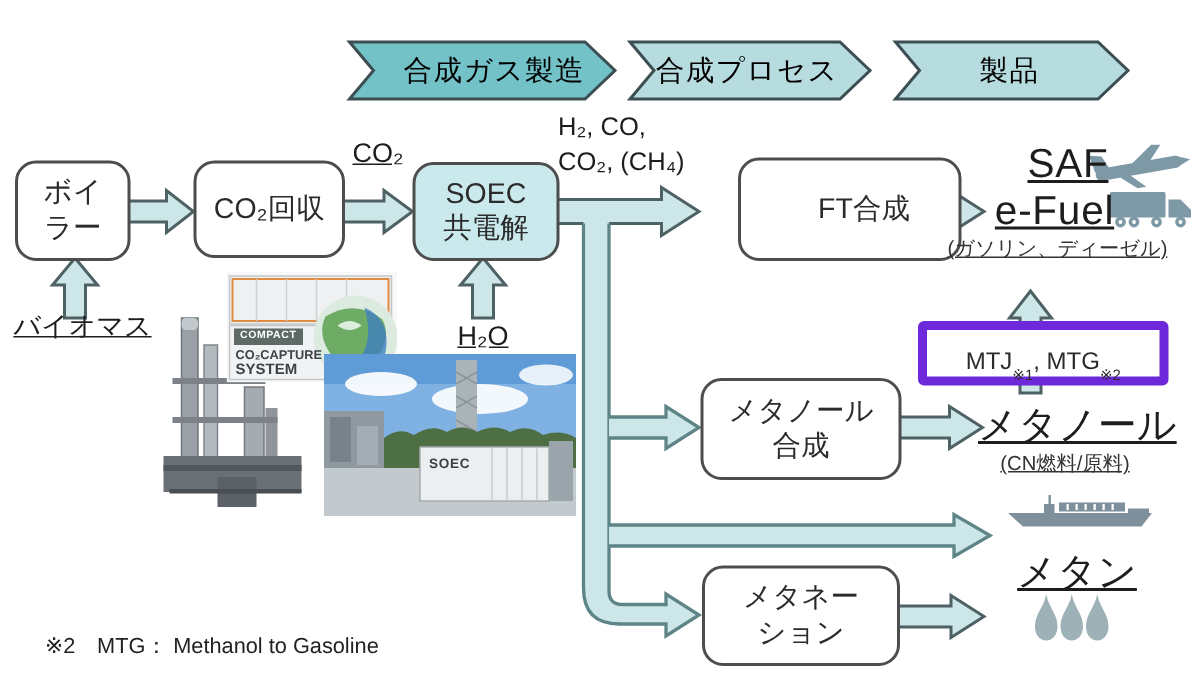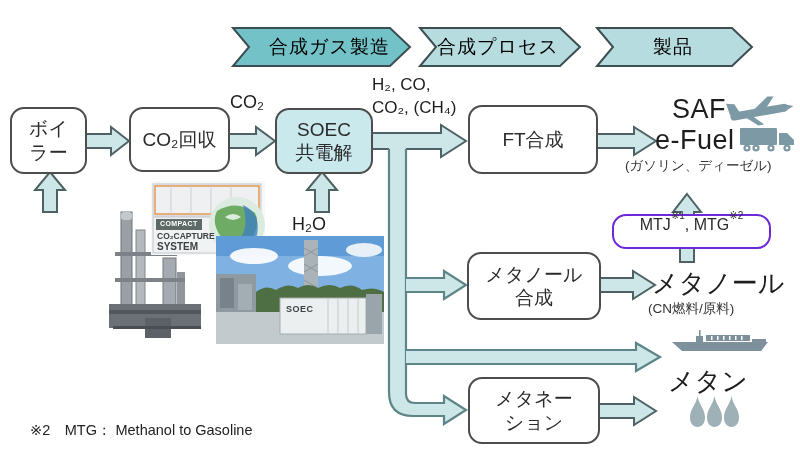--- a/index.html
+++ b/index.html
@@ -12,27 +12,27 @@
     position:absolute;height:38px;display:flex;align-items:center;justify-content:center;
     font-size:19px;font-weight:500;color:#000000;letter-spacing:1px;white-space:nowrap;
   }
   .box{
     position:absolute;background:#fff;border:2.5px solid #4d4d4d;border-radius:14px;
     display:flex;flex-direction:column;align-items:center;justify-content:center;
     font-size:19px;color:#2b2b2b;line-height:1.22;text-align:center;white-space:nowrap;
   }
   .box.teal{background:#c9e9ec;}
   .pill{
-    position:absolute;background:#fff;border:2px solid #6d28d9;border-radius:14px;
-    display:flex;align-items:flex-start;justify-content:center;
+    position:absolute;background:#fff;border:6px solid #6d28d9;border-radius:4px;
+    display:flex;align-items:flex-end;justify-content:center;
     font-size:16px;color:#2b2b2b;white-space:nowrap;
   }
   .pill sup{font-size:10px;line-height:0;}
   .lbl{position:absolute;white-space:nowrap;color:#1d1d1d;}
-  .center{}
+  .center{text-align:center;text-decoration:underline;}
   .big{font-size:27px;letter-spacing:0.5px;}
   .jp-big{font-size:26px;}
   .small-note{font-size:13.5px;color:#333;}
   .gas-lbl{font-size:17px;line-height:1.35;}
   .footnote{font-size:14.5px;color:#222;}
   .photo{position:absolute;overflow:hidden;}
   .photo-text{position:absolute;font-weight:bold;white-space:nowrap;}
 </style>
 </head>
 <body>
@@ -189,38 +189,39 @@
     <span>ボイ</span>
     <span>ラー</span>
   </div>
   <div class="box" style="left:129px;top:107px;width:97px;height:61px;">
     <span>CO₂回収</span>
   </div>
   <div class="box teal" style="left:275px;top:108px;width:94px;height:62px;">
     <span>SOEC</span>
     <span>共電解</span>
   </div>
-  <div class="box" style="left:468px;top:105px;width:126px;height:65px;">
+  <div class="box" style="left:492px;top:105px;width:126px;height:65px;padding-left:19px;">
     <span>FT合成</span>
   </div>
   <div class="box" style="left:467px;top:252px;width:130px;height:64px;">
     <span>メタノール</span>
     <span>合成</span>
   </div>
   <div class="box" style="left:468px;top:377px;width:128px;height:63px;">
     <span>メタネー</span>
     <span>ション</span>
   </div>
   <div class="pill" style="left:612px;top:214px;width:155px;height:31px;">
     <span>MTJ</span>
       <sup>※1</sup>
       <span>, MTG</span>
       <sup>※2</sup>
   </div>
 
+  <div class="lbl center" style="left:2px;top:205px;width:106px;font-size:18px;">バイオマス</div>
   <div class="lbl center" style="left:230px;top:92px;width:44px;font-size:18px;">CO₂</div>
   <div class="lbl gas-lbl" style="left:372px;top:74px;">H₂, CO,</div>
   <div class="lbl gas-lbl" style="left:372px;top:97px;">CO₂, (CH₄)</div>
   <div class="lbl center" style="left:292px;top:214px;width:60px;font-size:18px;">H₂O</div>
 
   <div class="lbl big center" style="left:672px;top:94px;width:80px;">SAF</div>
   <div class="lbl big center" style="left:655px;top:125px;width:96px;">e-Fuel</div>
   <div class="lbl small-note center" style="left:625px;top:157px;width:160px;">(ガソリン、ディーゼル)</div>
 
   <div class="lbl jp-big center" style="left:652px;top:266px;width:130px;">メタノール</div>

